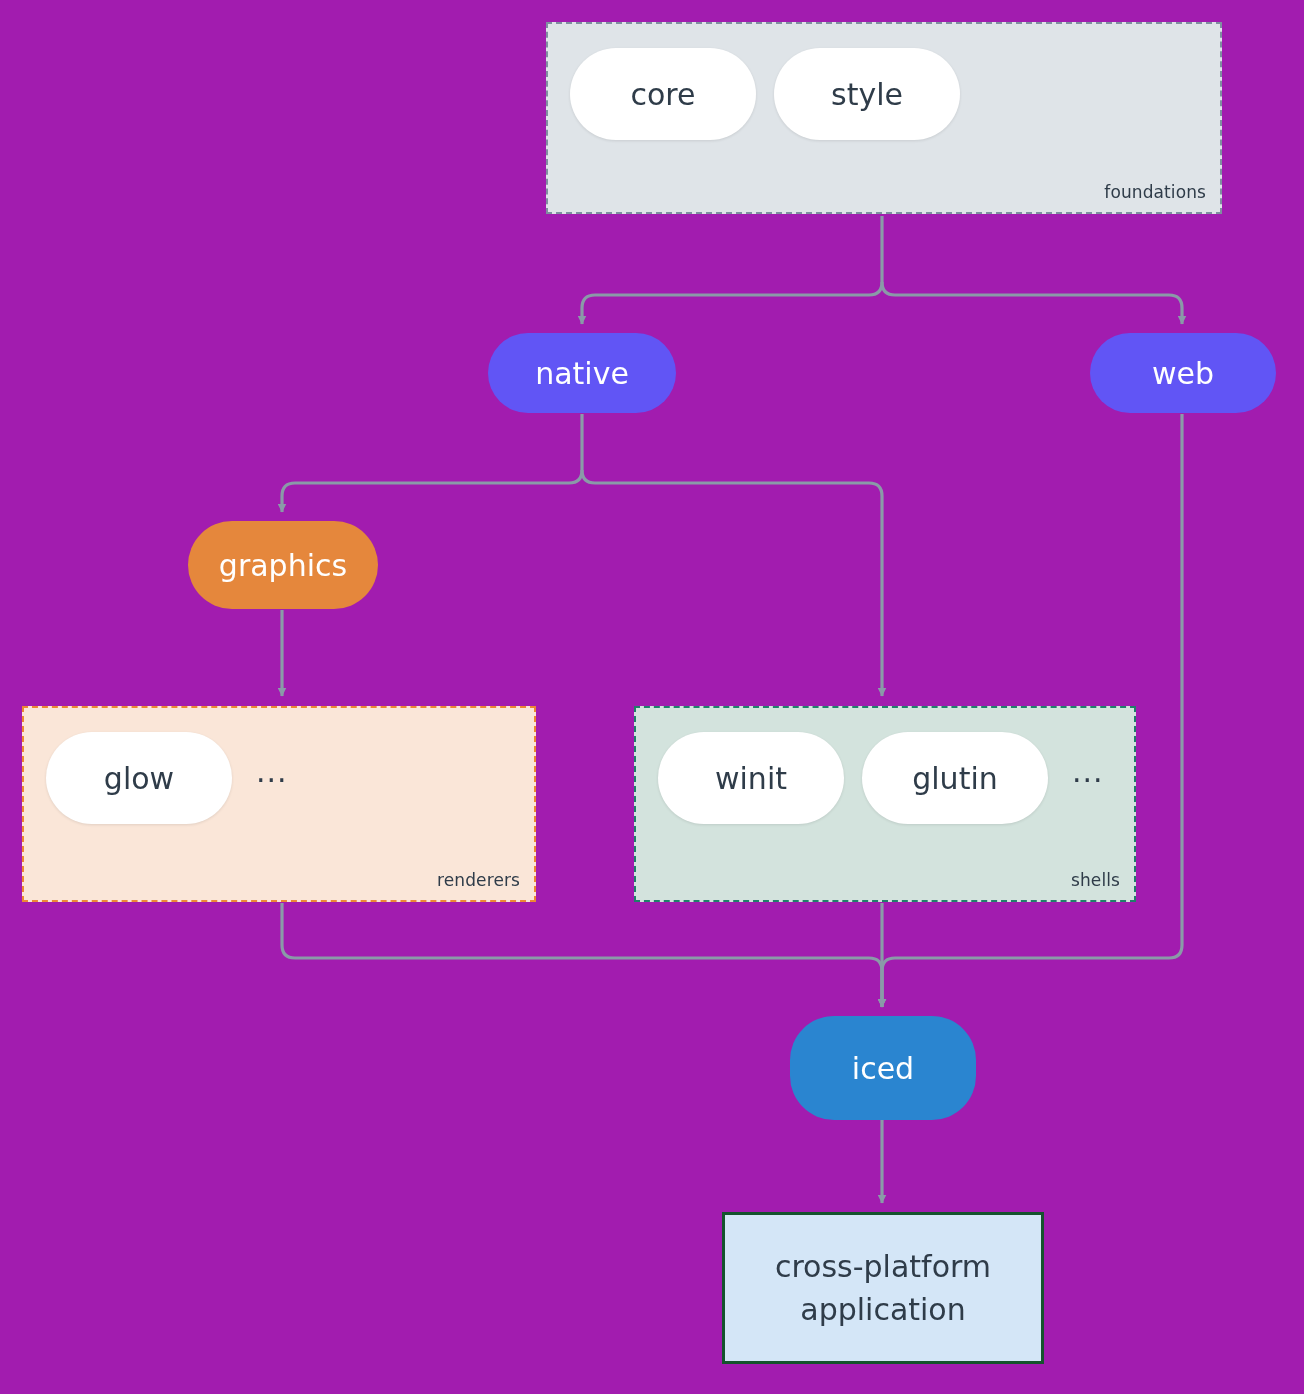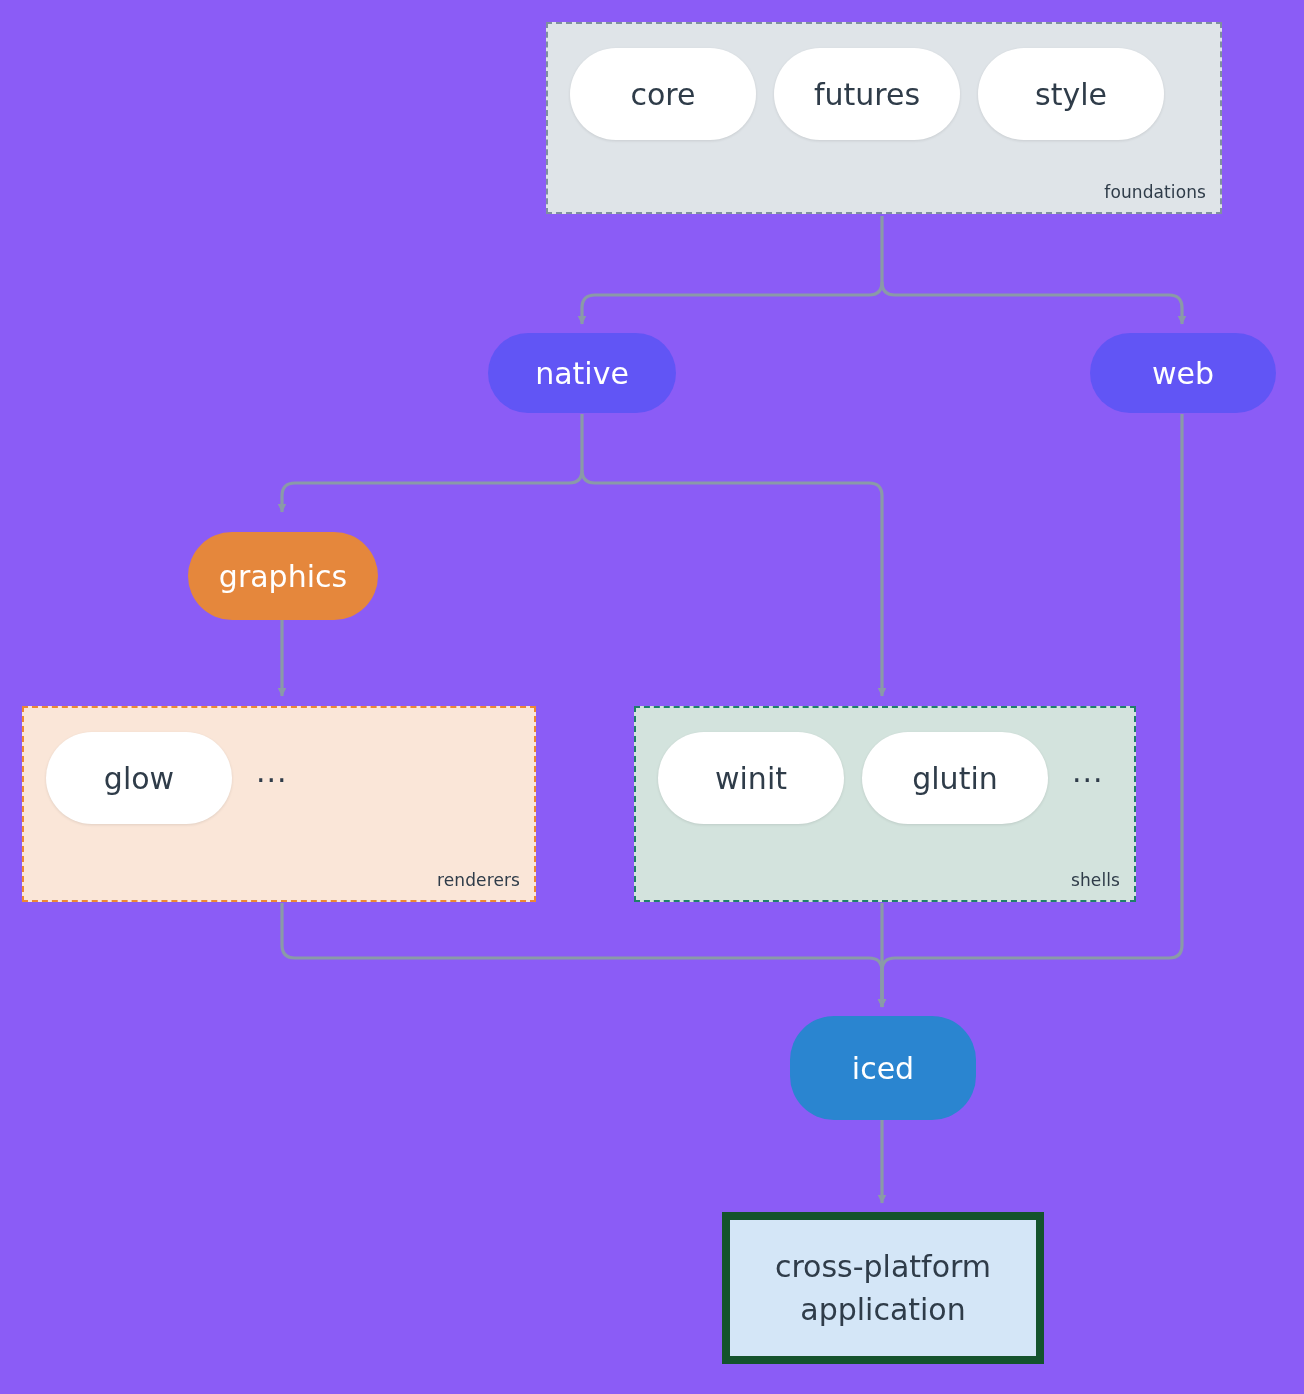--- a/index.html
+++ b/index.html
@@ -7,21 +7,21 @@
     padding: 0;
     background: #000000;
   }
   body {
     font-family: "DejaVu Sans", "Liberation Sans", sans-serif;
   }
   #diagram-root {
     position: relative;
     width: 1304px;
     height: 1394px;
-    background: #8b5cf6;
+    background: #a21caf;
     overflow: hidden;
   }
   .edges-layer {
     position: absolute;
     left: 0;
     top: 0;
     width: 1304px;
     height: 1394px;
     pointer-events: none;
   }
@@ -94,24 +94,24 @@
   
   #cluster-foundations { left: 546px; top: 22px;  width: 676px; height: 192px;
         background: #dfe4e8; border-color: #7f8fa0; }
   #cluster-renderers   { left: 22px;  top: 706px; width: 514px; height: 196px;
         background: #fae6d8; border-color: #ed8733; }
   #cluster-shells      { left: 634px; top: 706px; width: 502px; height: 196px;
         background: #d3e3dd; border-color: #1f7f6a; padding-left: 40px; }
 
   #node-native   { left: 488px;  top: 333px;  width: 188px; height: 80px;  background: #6155f5; }
   #node-web      { left: 1090px; top: 333px;  width: 186px; height: 80px;  background: #6155f5; }
-  #node-graphics { left: 188px;  top: 532px;  width: 190px; height: 88px;  background: #e5873c; border-radius: 46px; }
+  #node-graphics { left: 188px;  top: 521px;  width: 190px; height: 88px;  background: #e5873c; border-radius: 46px; }
   #node-iced     { left: 790px;  top: 1016px; width: 186px; height: 104px;  background: #2a85d0; }
   #node-app      { left: 722px;  top: 1212px; width: 322px; height: 152px;
-        background: #d4e6f7; border: 8px solid #14532d; }
+        background: #d4e6f7; border: 3px solid #14532d; }
 </style>
 </head>
 <body>
 
 <div id="diagram-root">
 
   <svg class="edges-layer" viewBox="0 0 1304 1394" width="1304" height="1394">
     <defs>
       <marker id="arrowhead" markerWidth="10" markerHeight="9" refX="8.5" refY="4.5" orient="auto" markerUnits="userSpaceOnUse">
         <path d="M0,0 L9,4.5 L0,9 Z" fill="#8a9aa8"></path>
@@ -131,21 +131,20 @@
       <path d="M882,903 L882,1007" marker-end="url(#arrowhead)"></path>
       <path d="M1182,414 L1182,945 Q1182,958 1169,958 L895,958 Q882,958 882,971 L882,1007" marker-end="url(#arrowhead)"></path>
 
       <path d="M882,1098 L882,1203" marker-end="url(#arrowhead)"></path>
     </g>
   </svg>
 
   <div id="cluster-foundations" class="cluster">
     <div class="cluster-items">
       <div class="pill-white">core</div>
-      <div class="pill-white">futures</div>
       <div class="pill-white">style</div>
     </div>
     <div class="cluster-label">foundations</div>
   </div>
 
   <div id="cluster-renderers" class="cluster">
     <div class="cluster-items">
       <div class="pill-white">glow</div>
       <div class="ellipsis">...</div>
     </div>

